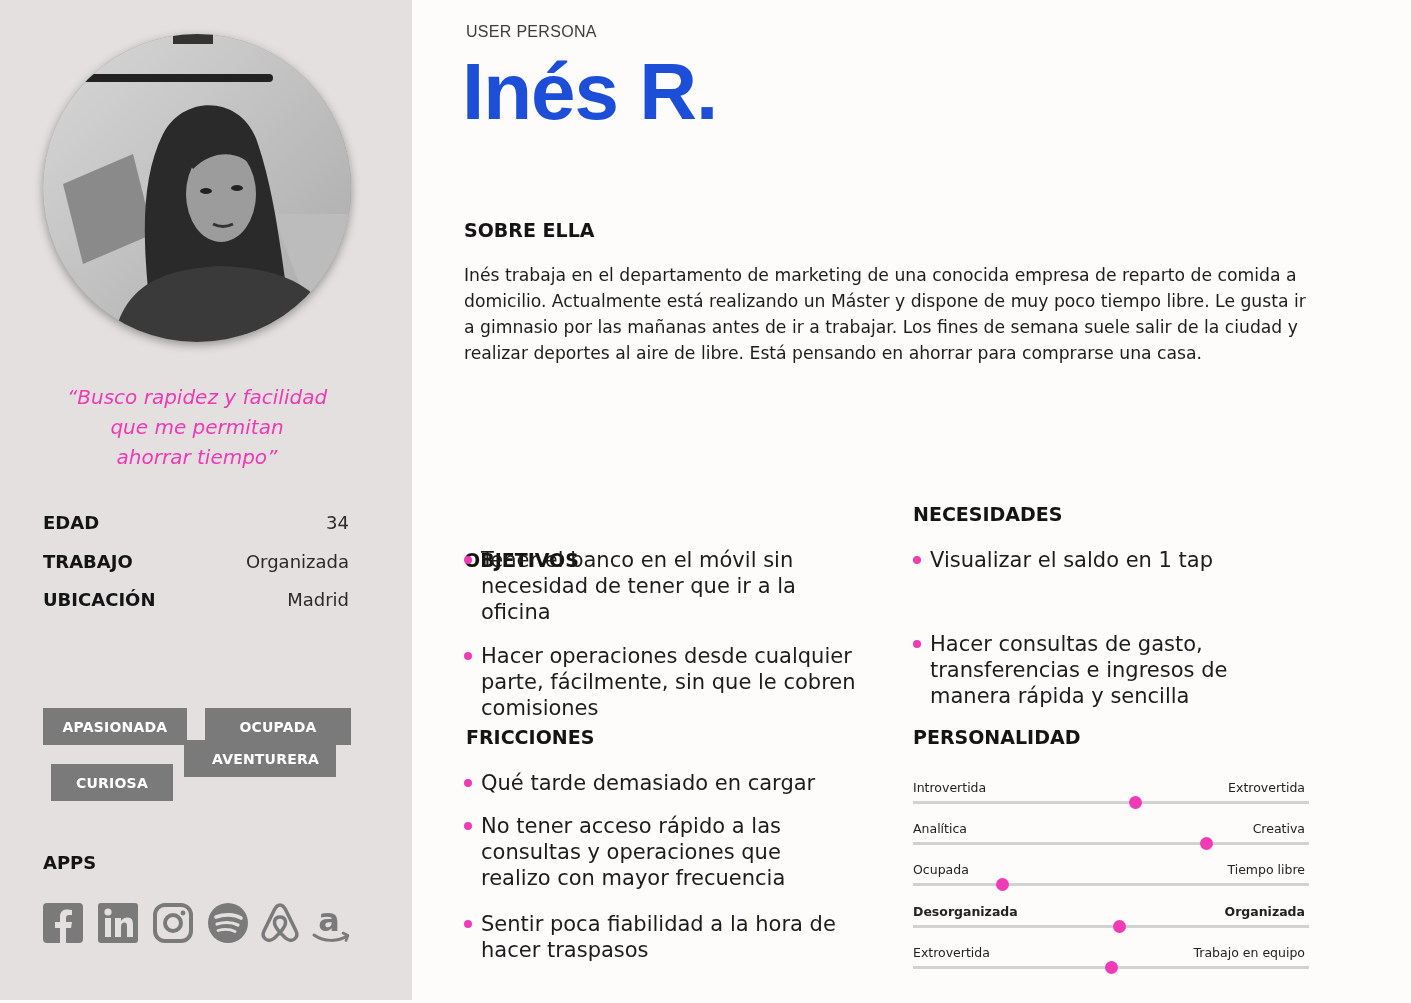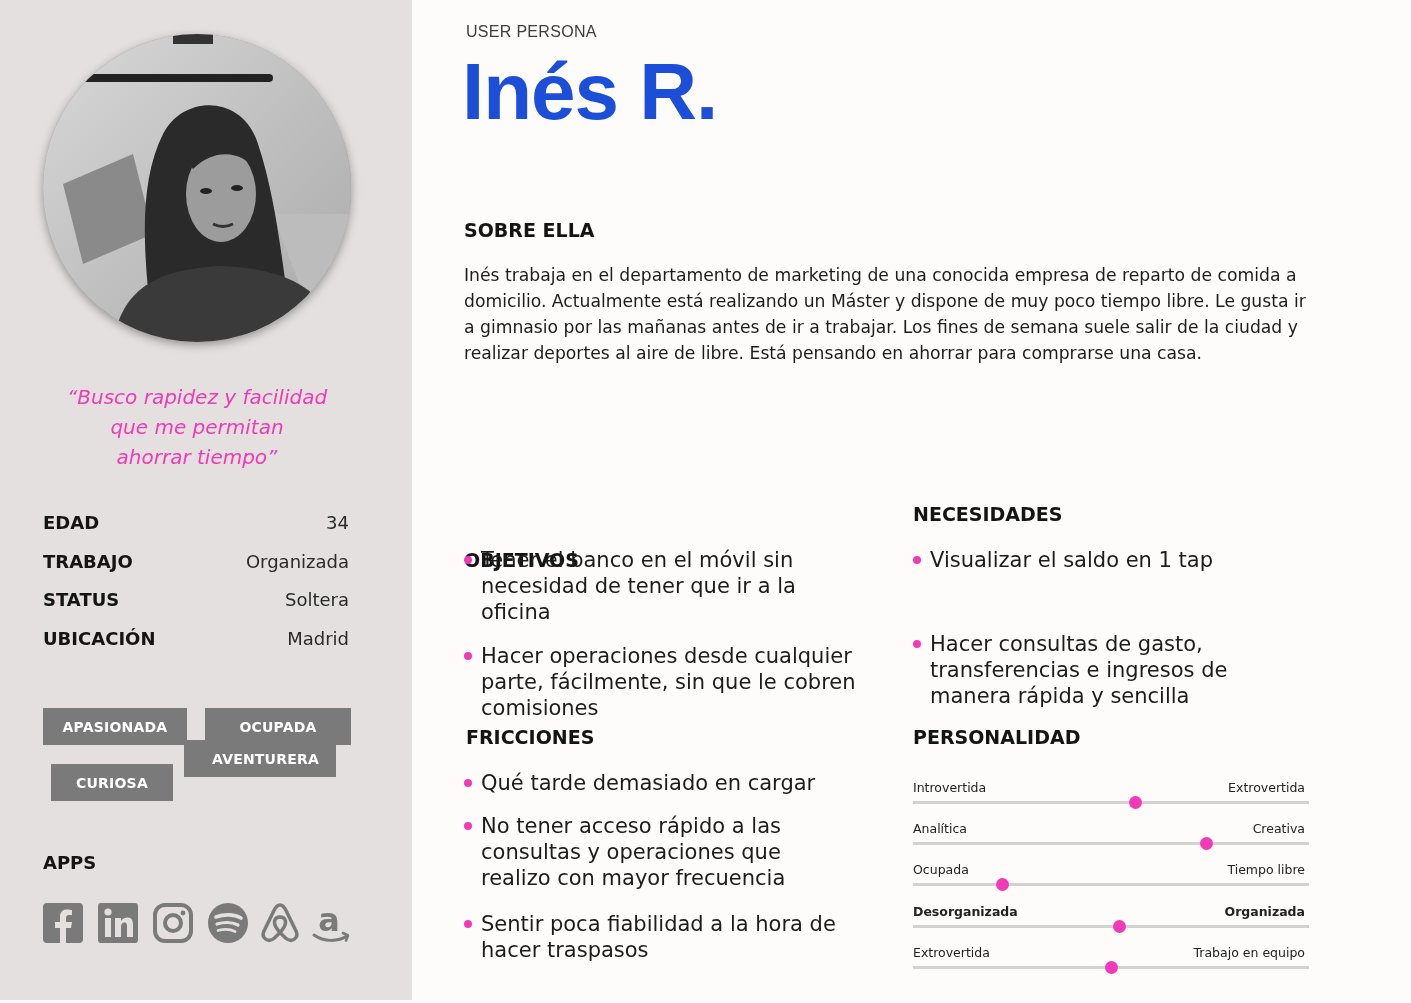--- a/index.html
+++ b/index.html
@@ -130,24 +130,20 @@
   <div class="facts">
     <div class="fact-row">
       <span class="fact-label">EDAD</span>
       <span class="fact-value">34</span>
     </div>
     <div class="fact-row">
       <span class="fact-label">TRABAJO</span>
       <span class="fact-value">Organizada</span>
     </div>
     <div class="fact-row">
-      <span class="fact-label">STATUS</span>
-      <span class="fact-value">Soltera</span>
-    </div>
-    <div class="fact-row">
       <span class="fact-label">UBICACIÓN</span>
       <span class="fact-value">Madrid</span>
     </div>
   </div>
 
   <div class="tag" style="left:43px;top:708px;width:144px;">APASIONADA</div>
   <div class="tag" style="left:205px;top:708px;width:146px;">OCUPADA</div>
   <div class="tag" style="left:51px;top:764px;width:122px;">CURIOSA</div>
   <div class="tag" style="left:184px;top:740px;width:152px;padding-left:11px;">AVENTURERA</div>
 

